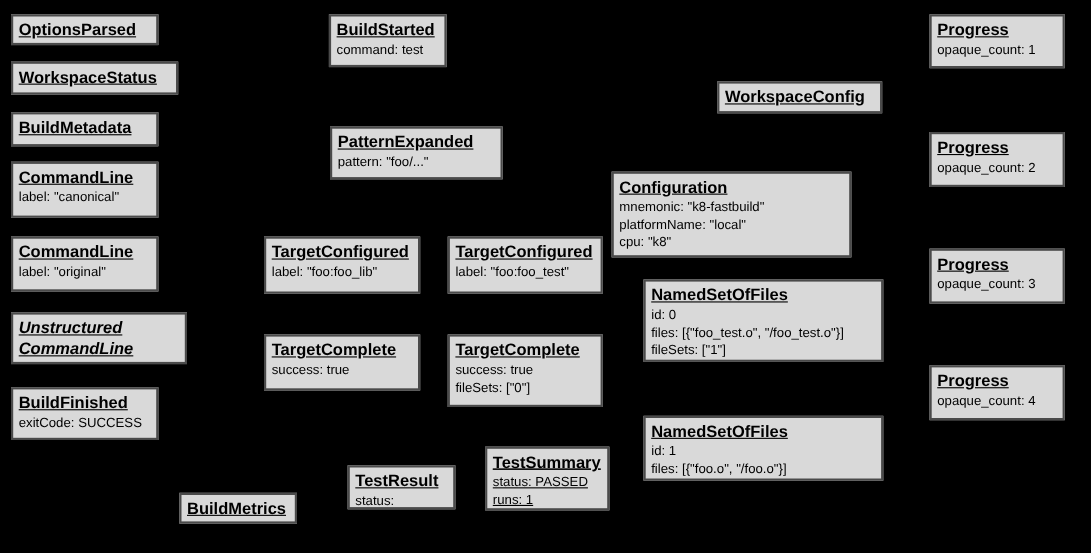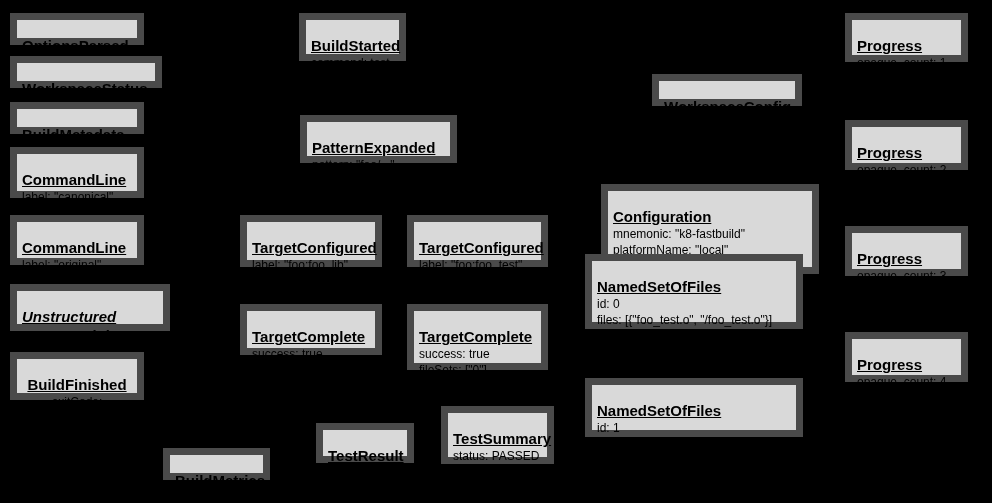--- a/index.html
+++ b/index.html
@@ -7,23 +7,23 @@
     position:relative;
     width:992px;height:503px;
     background:#000;
     overflow:hidden;
     font-family:"Liberation Sans",sans-serif;
   }
   .node{
     position:absolute;
     box-sizing:border-box;
     background:#d9d9d9;
-    border:7px solid #0f766e;
+    border:2px solid #0f766e;
     color:#000;
-    padding:16px 5px 2px 5px;
+    padding:3px 5px 2px 5px;
     overflow:visible;
   }
   .node .title{
     font-size:15px;
     line-height:19px;
     font-weight:bold;
     text-decoration:underline;
     white-space:pre-line;
   }
   .node .details{
@@ -57,21 +57,21 @@
   <div class="node" style="left: 10px; top: 215px; width: 134px; height: 50px; background: rgb(217, 217, 217); border-color: rgb(74, 74, 74); color: rgb(0, 0, 0);">
     <div class="title">CommandLine</div>
     <div class="details">label: "original"</div>
   </div>
 
   <div class="node" style="left: 10px; top: 284px; width: 160px; height: 47px; background: rgb(217, 217, 217); border-color: rgb(74, 74, 74); color: rgb(0, 0, 0); font-style: italic;">
     <div class="title">Unstructured
 CommandLine</div>
   </div>
 
-  <div class="node" style="left: 10px; top: 352px; width: 134px; height: 48px; background: rgb(217, 217, 217); border-color: rgb(74, 74, 74); color: rgb(0, 0, 0); text-align: center;">
+  <div class="node" style="left: 10px; top: 352px; width: 134px; height: 48px; background: rgb(217, 217, 217); border-color: rgb(74, 74, 74); color: rgb(0, 0, 0);">
     <div class="title">BuildFinished</div>
     <div class="details">exitCode: SUCCESS</div>
   </div>
 
 
   <div class="node" style="left: 163px; top: 448px; width: 107px; height: 28px; background: rgb(217, 217, 217); border-color: rgb(74, 74, 74); color: rgb(0, 0, 0);">
     <div class="title">BuildMetrics</div>
   </div>
 
   <div class="node" style="left: 299px; top: 13px; width: 107px; height: 48px; background: rgb(217, 217, 217); border-color: rgb(74, 74, 74); color: rgb(0, 0, 0);">
@@ -103,31 +103,31 @@
     <div class="title">TargetComplete</div>
     <div class="details">success: true
 fileSets: ["0"]</div>
   </div>
 
   <div class="node" style="left: 316px; top: 423px; width: 98px; height: 40px; background: rgb(217, 217, 217); border-color: rgb(74, 74, 74); color: rgb(0, 0, 0);">
     <div class="title">TestResult</div>
     <div class="details">status: PASSED</div>
   </div>
 
-  <div class="node" style="left: 441px; top: 406px; width: 113px; height: 58px; background: rgb(217, 217, 217); border-color: rgb(74, 74, 74); color: rgb(0, 0, 0);">
+  <div class="node" style="left: 441px; top: 406px; width: 113px; height: 58px; background: rgb(217, 217, 217); border-color: rgb(74, 74, 74); color: rgb(0, 0, 0); text-decoration: underline;">
     <div class="title">TestSummary</div>
     <div class="details">status: PASSED
 runs: 1</div>
   </div>
 
   <div class="node" style="left: 652px; top: 74px; width: 150px; height: 29px; background: rgb(217, 217, 217); border-color: rgb(74, 74, 74); color: rgb(0, 0, 0);">
     <div class="title">WorkspaceConfig</div>
   </div>
 
-  <div class="node" style="left: 601px; top: 156px; width: 218px; height: 90px; background: rgb(217, 217, 217); border-color: rgb(74, 74, 74); color: rgb(0, 0, 0); margin-top: 28px;">
+  <div class="node" style="left: 556px; top: 156px; width: 218px; height: 78px; background: rgb(217, 217, 217); border-color: rgb(74, 74, 74); color: rgb(0, 0, 0);">
     <div class="title">Configuration</div>
     <div class="details">mnemonic: "k8-fastbuild"
 platformName: "local"
 cpu: "k8"</div>
   </div>
 
   <div class="node" style="left: 585px; top: 254px; width: 218px; height: 75px; background: rgb(217, 217, 217); border-color: rgb(74, 74, 74); color: rgb(0, 0, 0);">
     <div class="title">NamedSetOfFiles</div>
     <div class="details">id: 0
 files: [{"foo_test.o", "/foo_test.o"}]

